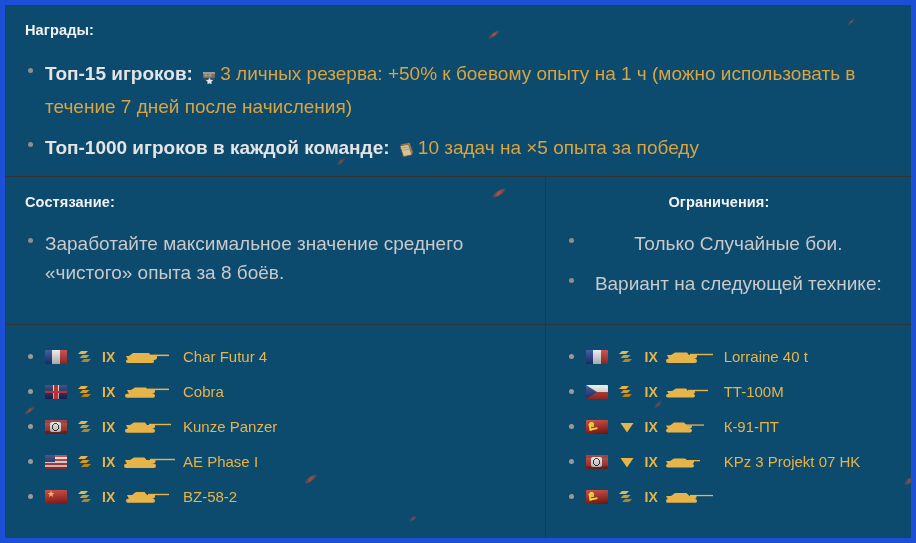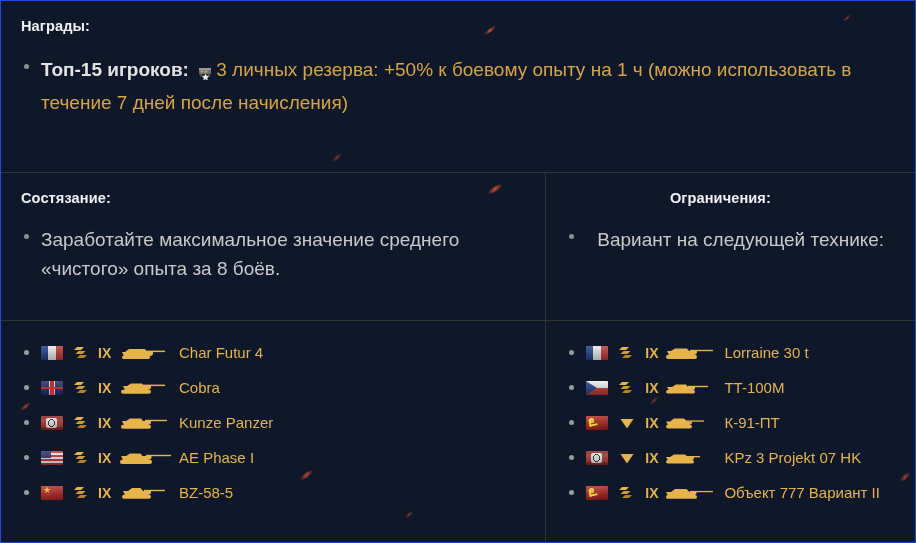--- a/index.html
+++ b/index.html
@@ -8,23 +8,23 @@
     padding: 0;
     background: #0c0c0c;
   }
   body {
     font-family: "Liberation Sans", sans-serif;
   }
   .screen {
     position: relative;
     width: 916px;
     height: 543px;
-    background: #0f172a;
+    background: #0c4a6e;
     overflow: hidden;
-    border: 1px solid #1d4ed8;
+    border: 5px solid #1d4ed8;
     box-sizing: border-box;
   }
   
   .embers {
     position: absolute;
     inset: 0;
     pointer-events: none;
     z-index: 3;
   }
   .ember {
@@ -260,20 +260,31 @@
             <rect x="2" y="4" width="12" height="2" fill="#9a9aa2"></rect>
             <rect x="3.5" y="6.5" width="3" height="2" fill="#c9a24a"></rect>
             <rect x="7.5" y="6.5" width="3" height="2" fill="#c9a24a"></rect>
             <circle cx="4" cy="11" r="1.6" fill="#4a4a50"></circle>
             <circle cx="12" cy="11" r="1.6" fill="#4a4a50"></circle>
             <path d="M8.5 9.5l1.1 2.3 2.5.3-1.8 1.8.5 2.5-2.3-1.2-2.3 1.2.5-2.5-1.8-1.8 2.5-.3z" fill="#e3e3e8"></path>
           </svg>
         </span><span class="gold">3 личных резерва: +50% к боевому опыту на 1 ч</span><span class="gold"> (можно использовать в течение 7 дней после начисления)</span>
       </li>
 
+      <li>
+        <span class="strong">Топ-1000 игроков в каждой команде:</span>
+        <span class="ico-book">
+          <svg width="18" height="17" viewBox="0 0 18 17">
+            <path d="M3 3.5l8.5-1.7 3.5 10.5-8.5 1.9z" fill="#b59a6d" stroke="#6e5a38" stroke-width="0.8"></path>
+            <path d="M2 5l8.5-1.7L14 13.8 5.5 15.7z" fill="#d8c49b" stroke="#6e5a38" stroke-width="0.8"></path>
+            <path d="M4 7.2l6.5-1.3" stroke="#a08a60" stroke-width="0.7"></path>
+            <path d="M4.8 9.4l6.5-1.3" stroke="#a08a60" stroke-width="0.7"></path>
+          </svg>
+        </span><span class="gold">10 задач на ×5 опыта за победу</span>
+      </li>
 
     </ul>
   </section>
 
   <div class="columns">
 
     <div class="col-left">
 
       <div class="desc-block">
         <h2 class="heading">Состязание:</h2>
@@ -385,32 +396,33 @@
               </svg>
             </span>
             <span class="tier">IX</span>
             <span class="tank-silhouette">
               <svg width="52" height="22" viewBox="0 0 52 22">
                 <path d="M6 13h22c2.5 0 4-1 4-2.5V9h-8l-2.5-3H13L9 9H4z" fill="#e7b44a"></path>
                 <rect x="3" y="12.8" width="29" height="4" rx="2" fill="#e7b44a"></rect>
                 <rect x="25" y="7.8" width="21" height="1.4" fill="#e7b44a"></rect>
               </svg>
             </span>
-            <span class="tank-name">BZ-58-5</span>
+            <span class="tank-name">BZ-58-2</span>
           </li>
 
         </ul>
       </div>
     </div>
 
     <div class="col-right">
 
       <div class="desc-block">
         <h2 class="heading">Ограничения:</h2>
         <ul class="bullets">
+          <li>Только Случайные бои.</li>
           <li>Вариант на следующей технике:</li>
         </ul>
       </div>
 
       <div class="tanks-block">
         <ul class="tank-list">
 
           <li>
             <span class="flag flag-fr">
                 <span class="gloss"></span>
@@ -423,21 +435,21 @@
               </svg>
             </span>
             <span class="tier">IX</span>
             <span class="tank-silhouette">
               <svg width="52" height="22" viewBox="0 0 52 22">
                 <path d="M5 13h24c2.5 0 4-1 4-2.5V9h-8l-2-2.5H11L7 9H3z" fill="#e7b44a"></path>
                 <rect x="2" y="12.8" width="31" height="4.2" rx="2.1" fill="#e7b44a"></rect>
                 <rect x="26" y="7.8" width="23" height="1.4" fill="#e7b44a"></rect>
               </svg>
             </span>
-            <span class="tank-name">Lorraine 30 t</span>
+            <span class="tank-name">Lorraine 40 t</span>
           </li>
 
           <li>
             <span class="flag flag-cs">
                 <span class="gloss"></span>
               </span>
             <span class="cls-icon">
               <svg width="18" height="16" viewBox="0 0 18 16">
                 <path d="M4 2h7l-3 3H1z" fill="#e7b44a"></path>
                 <path d="M5.5 6h7l-3 3H2.5z" fill="#cf9b33"></path>
@@ -507,21 +519,20 @@
               </svg>
             </span>
             <span class="tier">IX</span>
             <span class="tank-silhouette">
               <svg width="52" height="22" viewBox="0 0 52 22">
                 <path d="M4 13.5h24c3 0 4.5-1 4.5-2.5V10h-7l-3-3H11L7 10H2z" fill="#e7b44a"></path>
                 <rect x="2" y="13" width="31" height="3.8" rx="1.9" fill="#e7b44a"></rect>
                 <rect x="26" y="8.9" width="23" height="1.3" fill="#e7b44a"></rect>
               </svg>
             </span>
-            <span class="tank-name">Объект 777 Вариант II</span>
           </li>
 
         </ul>
       </div>
     </div>
 
   </div>
 </div>
 
 </body></html>

